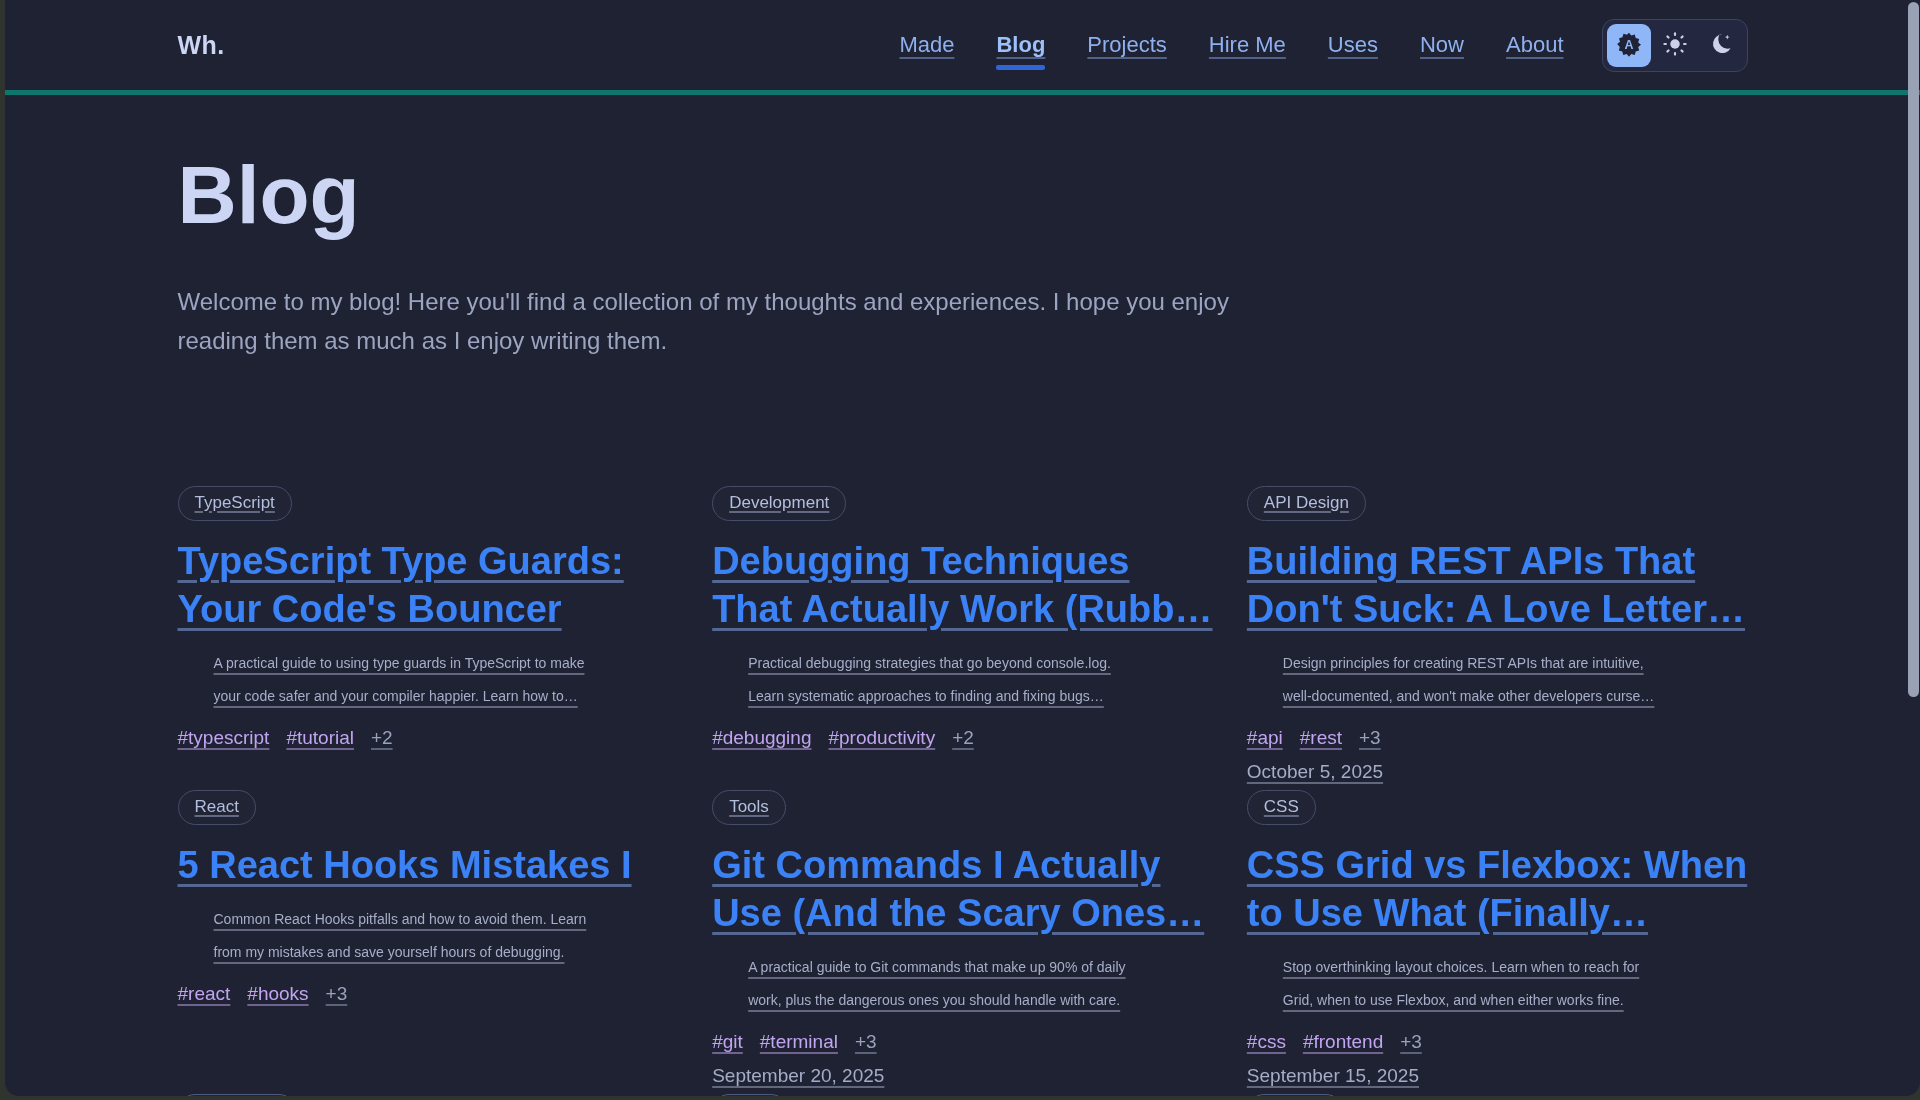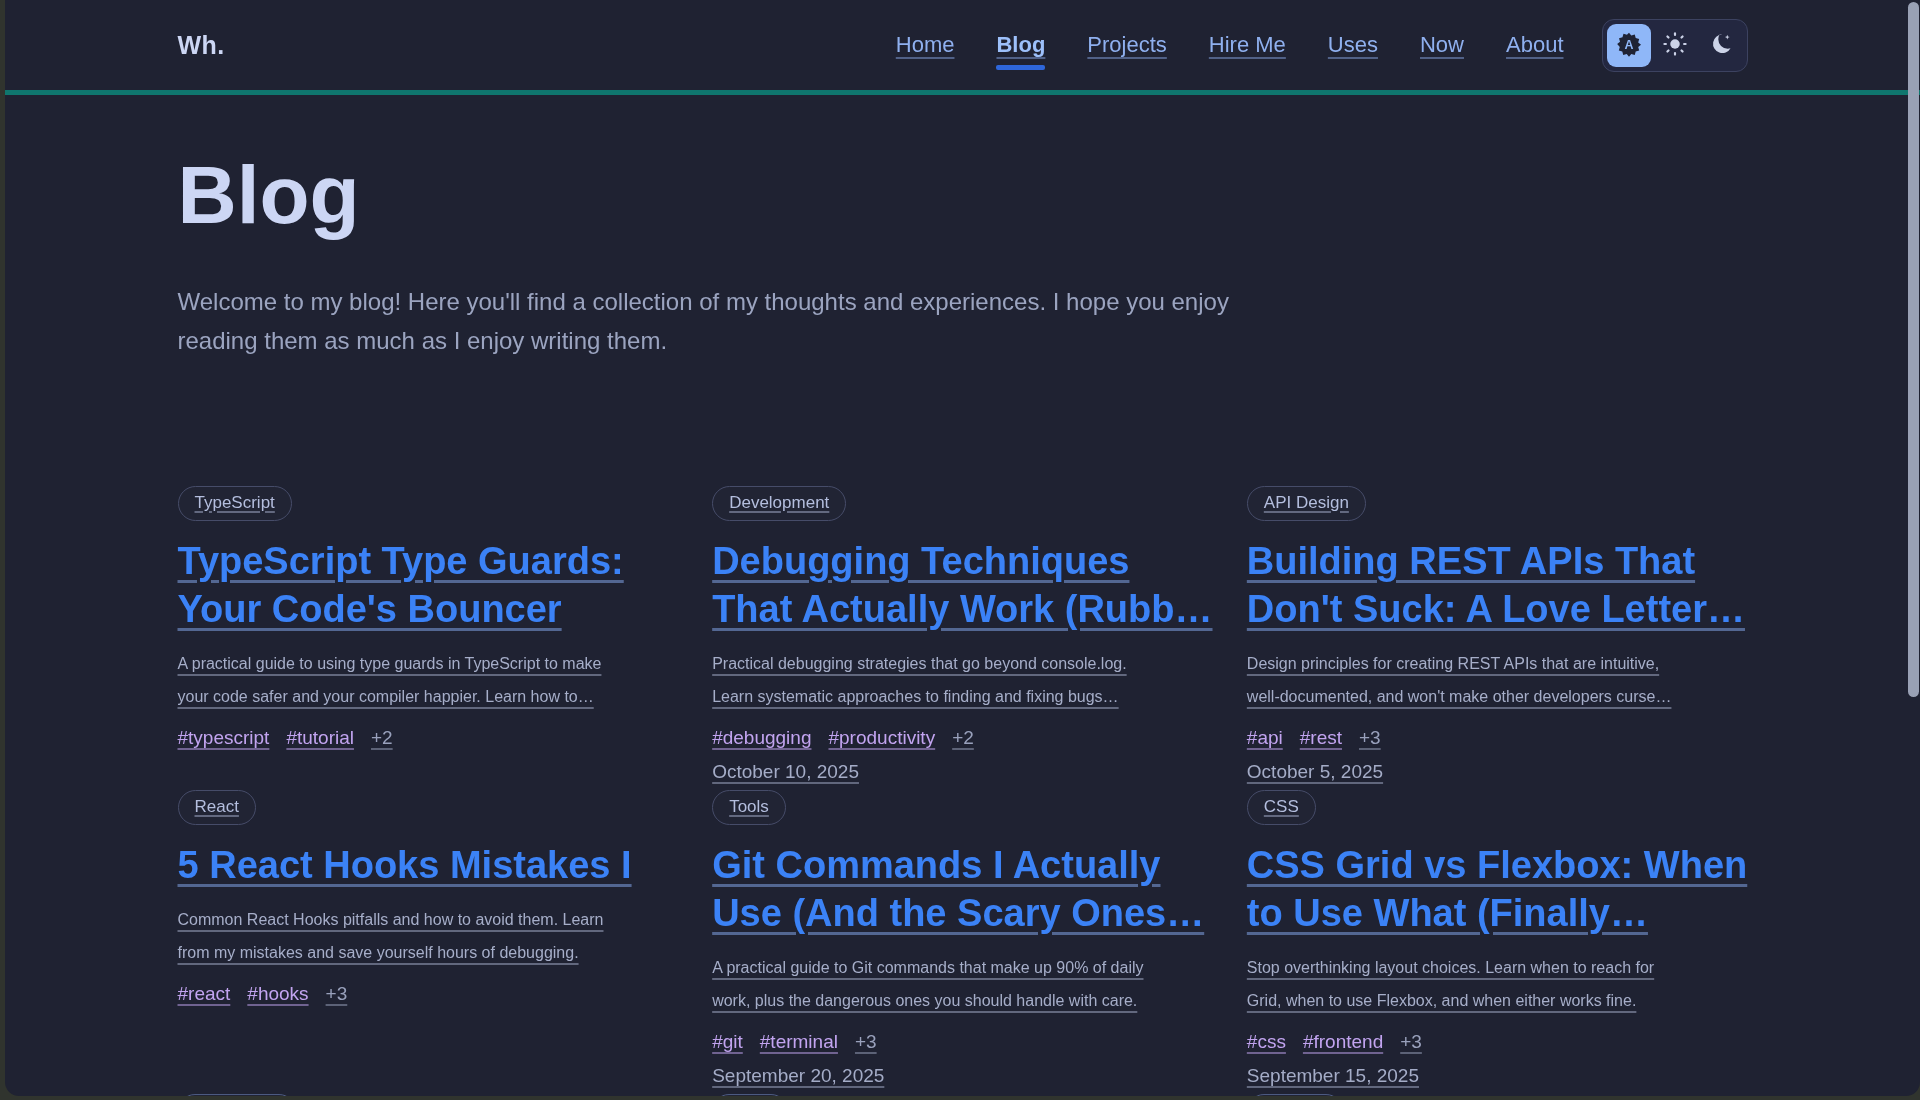--- a/index.html
+++ b/index.html
@@ -62,21 +62,21 @@
     text-decoration:underline; text-decoration-color:rgba(180,190,222,.45);
     text-decoration-thickness:1.5px; text-underline-offset:3px;
     margin-bottom:16px; background:rgba(255,255,255,0.01);
   }
   .post-title { font-weight:bold; font-size:38px; line-height:48px; margin-bottom:14px; }
   .post-title div {
     color:#3b82f6; text-decoration:underline;
     text-decoration-color:rgba(136,172,241,.5); text-decoration-thickness:3px;
     text-underline-offset:6px; white-space:nowrap;
   }
-  .post-desc { font-size:16px; line-height:33px; margin-bottom:14px; }
+  .post-desc { font-size:14px; line-height:33px; margin-bottom:14px;margin-left:36px; }
   .post-desc div {
     color:#a6aec9; text-decoration:underline;
     text-decoration-color:rgba(166,174,201,.5); text-decoration-thickness:2px;
     text-underline-offset:5px; white-space:nowrap;
   }
   .tags { display:flex; gap:17px; margin-bottom:12px; }
   .tag {
     font-size:19px; color:#c2a4f0; text-decoration:underline;
     text-decoration-color:rgba(194,164,240,.5); text-decoration-thickness:2px;
     text-underline-offset:4px;
@@ -106,21 +106,21 @@
 <body>
 
 <div class="window">
 
   <header>
     <div class="container header-inner">
       <div class="logo">Wh.</div>
 
       <div class="right-cluster">
         <nav>
-  <a class="nav-link"><span class="nav-label">Home</span></a>
+  <a class="nav-link"><span class="nav-label">Made</span></a>
 
   <a class="nav-link active"><span class="nav-label">Blog</span><span class="active-bar"></span></a>
 
   <a class="nav-link"><span class="nav-label">Projects</span></a>
 
   <a class="nav-link"><span class="nav-label">Hire Me</span></a>
 
   <a class="nav-link"><span class="nav-label">Uses</span></a>
 
   <a class="nav-link"><span class="nav-label">Now</span></a>
@@ -198,21 +198,20 @@
     </h2>
     <div class="post-desc">
       <div>Practical debugging strategies that go beyond console.log.</div>
       <div>Learn systematic approaches to finding and fixing bugs…</div>
     </div>
     <div class="tags">
       <span class="tag">#debugging</span>
             <span class="tag">#productivity</span>
             <span class="tag-more">+2</span>
     </div>
-    <div class="post-date">October 10, 2025</div>
   </a>
 
   <a class="card">
     <span class="badge">API Design</span>
     <h2 class="post-title">
       <div>Building REST APIs That</div>
       <div>Don't Suck: A Love Letter…</div>
     </h2>
     <div class="post-desc">
       <div>Design principles for creating REST APIs that are intuitive,</div>

